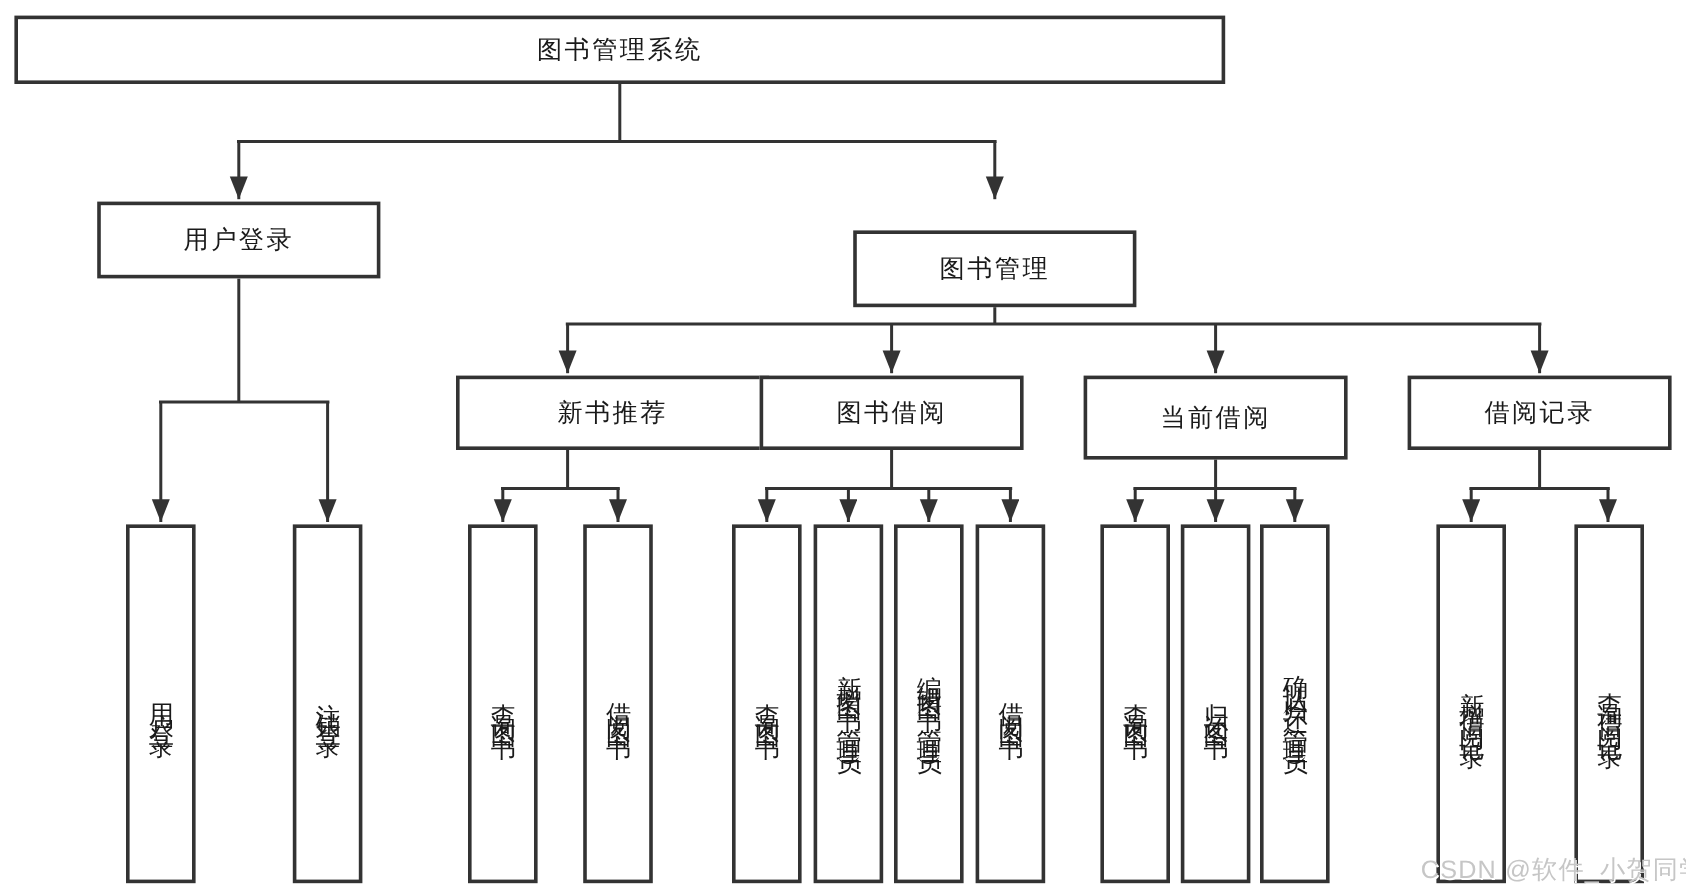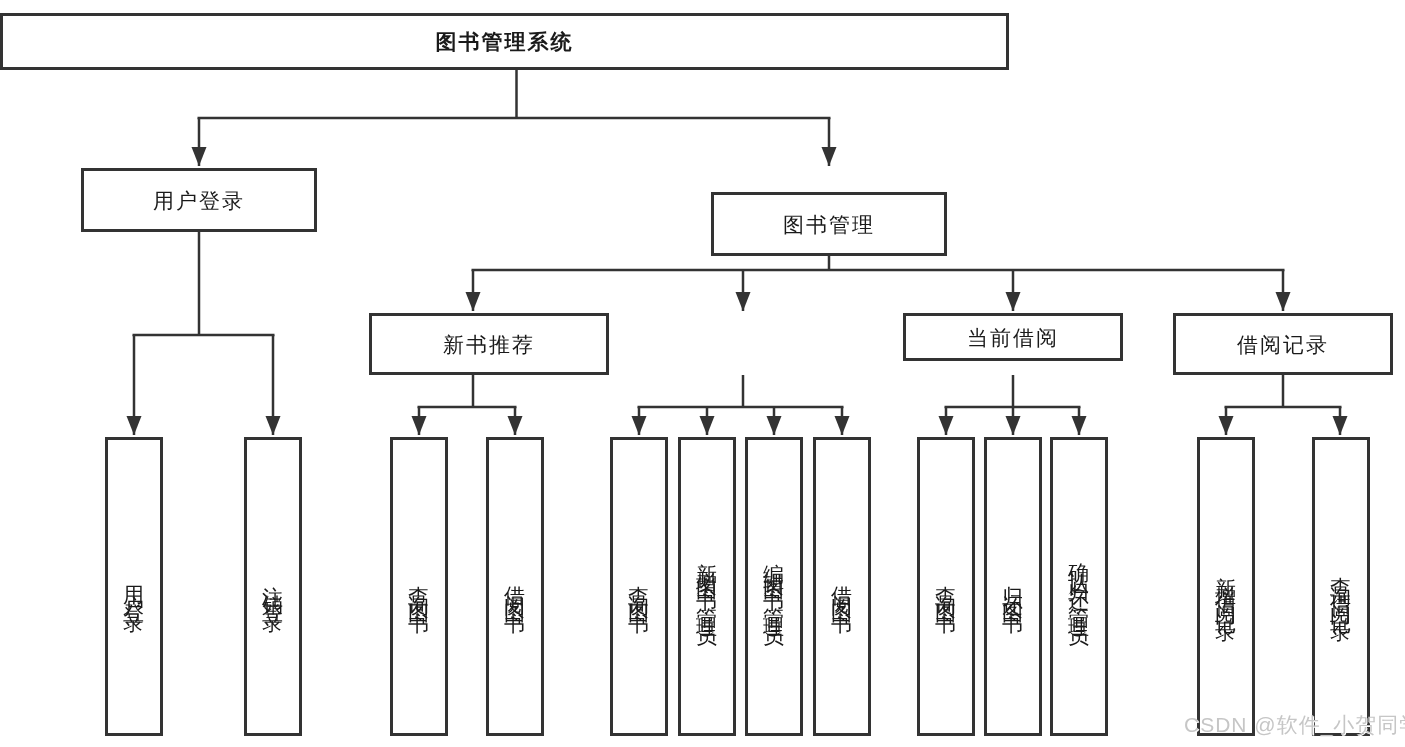--- a/index.html
+++ b/index.html
@@ -96,35 +96,38 @@
       <path d="M1013,407 V435" marker-end="url(#arw)"></path>
       <path d="M1079,407 V435" marker-end="url(#arw)"></path>
 
       <path d="M1283,375 V407"></path>
       <path d="M1224.5,407 H1341.5"></path>
       <path d="M1226,407 V435" marker-end="url(#arw)"></path>
       <path d="M1340,407 V435" marker-end="url(#arw)"></path>
     </g>
   </svg>
 
-  <div class="node h" style="left:0; top:13px; width:1009px; height:57px;font-weight:bold;">
+  <div class="node h" style="left:12px; top:13px; width:1009px; height:57px;">
     <span>图书管理系统</span>
   </div>
 
   <div class="node h" style="left:81px; top:168px; width:236px; height:64px;">
     <span>用户登录</span>
   </div>
   <div class="node h" style="left:711px; top:168px; width:236px; height:64px;margin-top:24px;">
     <span>图书管理</span>
   </div>
 
-  <div class="node h" style="left:369px; top:313px; width:240px; height:62px;text-align:center;">
+  <div class="node h" style="left:380px; top:313px; width:261px; height:62px;text-align:center;">
     <span>新书推荐</span>
   </div>
-  <div class="node h" style="left:903px; top:313px; width:220px; height:48px;">
+  <div class="node h" style="left:633px; top:313px; width:220px; height:62px;">
+    <span>图书借阅</span>
+  </div>
+  <div class="node h" style="left:903px; top:313px; width:220px; height:70px;">
     <span>当前借阅</span>
   </div>
   <div class="node h" style="left:1173px; top:313px; width:220px; height:62px;">
     <span>借阅记录</span>
   </div>
 
   <div class="node v" style="left:105px; top:437px; width:58px; height:299px;">
     <span>用户登录</span>
   </div>
   <div class="node v" style="left:244px; top:437px; width:58px; height:299px;">

